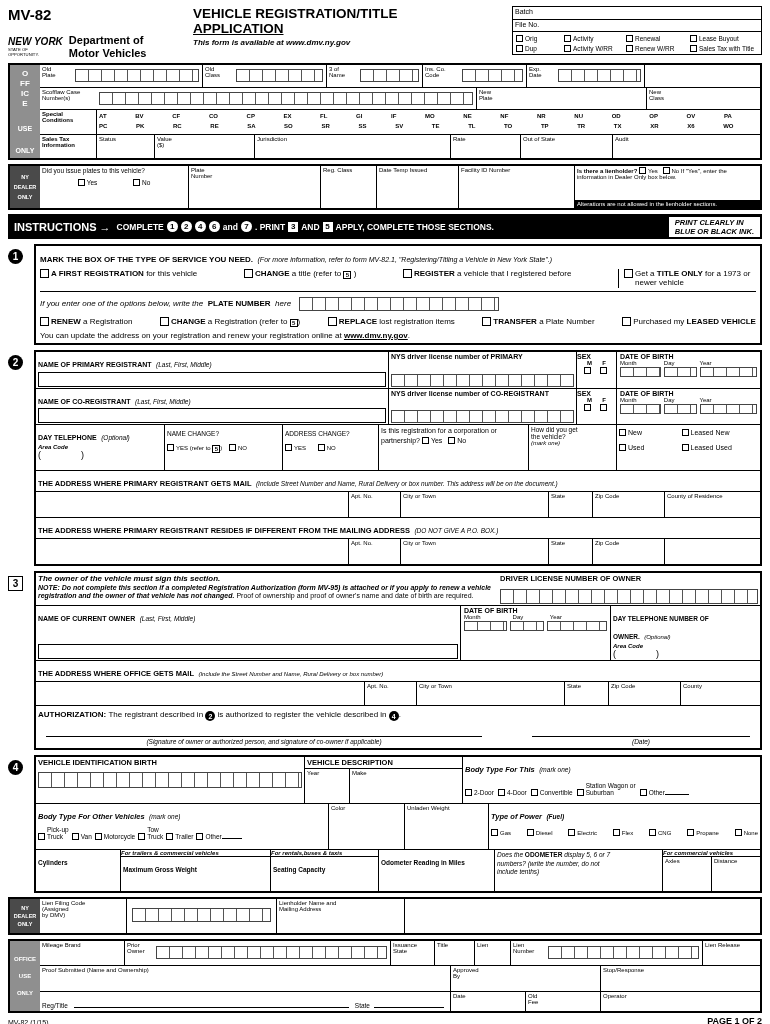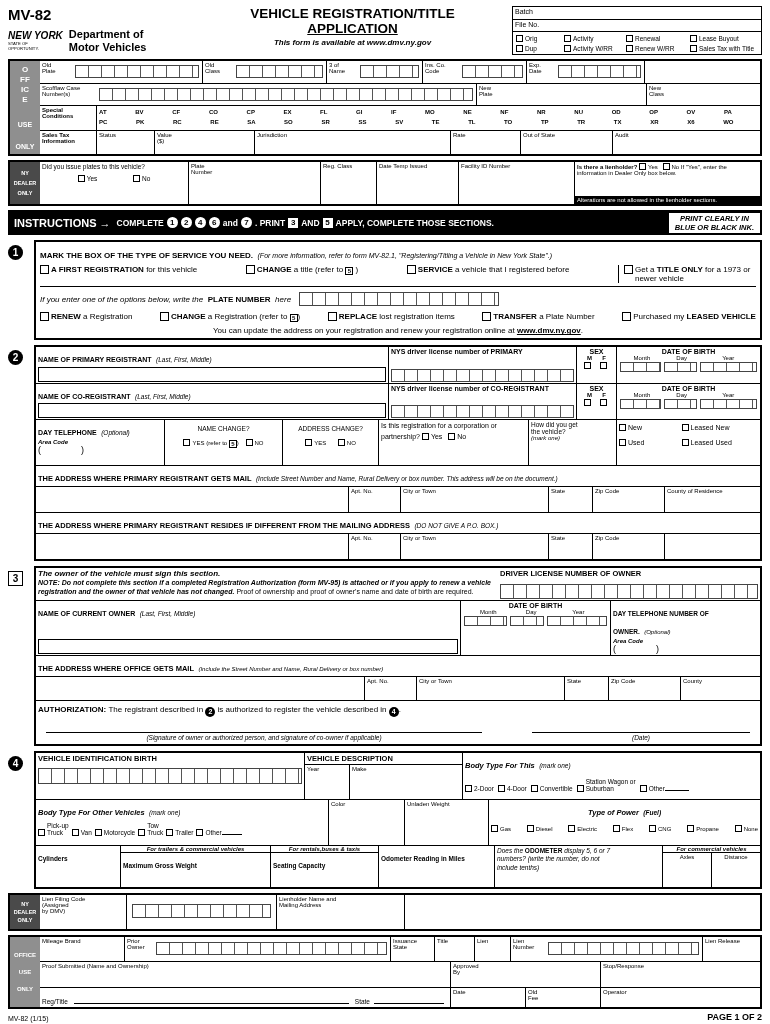--- a/index.html
+++ b/index.html
@@ -5,21 +5,21 @@
 <style>
 *{box-sizing:border-box;margin:0;padding:0}
 body{width:770px;background:#fff;color:#000;font-family:"Liberation Sans",sans-serif}
 .page{width:770px;min-height:1024px;padding:6px 8px 2px;background:#fff}
 .r{display:flex}
 .col{display:flex;flex-direction:column}
 .grow{flex:1;min-width:0}
 .b{font-weight:bold}
 .i{font-style:italic}
 .u{text-decoration:underline}
-.ctr{text-align:center}
+.ctr{text-align:left}
 .pre{white-space:pre-line}
 .prs{white-space:pre}
 .f4{font-size:4.2px}.f55{font-size:5.5px}.f6{font-size:6px}.f65{font-size:6.5px}.f7{font-size:7px}.f75{font-size:7.5px}.f8{font-size:8px}.f85{font-size:8.5px}.f9{font-size:9px}.f10{font-size:10px}.f11{font-size:11px}.f13{font-size:13.5px}.f15{font-size:15px}
 .band{border:2px solid #000;margin-top:4px;display:flex}
 .dv>*+*{border-left:1px solid #000}
 .bt{border-top:1px solid #000}
 .cell{padding:1px 2px;position:relative}
 .lbl{font-size:6px}
 .cb{display:inline-block;width:7px;height:7px;border:1px solid #000;margin-right:2px;background:#fff;flex:none;vertical-align:-1px}
 .cbL{width:9px;height:9px;vertical-align:-2px}
@@ -44,21 +44,21 @@
 .uln{display:inline-block;border-bottom:1px solid #000;height:7px}
 </style>
 </head>
 <body>
 
 <div class="page">
 
   <div class="r" style="align-items:flex-start">
     <div style="width:185px;flex:none">
       <div class="b f15">MV-82</div>
-      <div class="r" style="align-items:center;margin-top:5px">
+      <div class="r" style="align-items:center;margin-top:11px">
         <div style="flex:none">
           <div class="b i f10">NEW YORK</div>
           <div class="pre f4">STATE OF
 OPPORTUNITY.</div>
         </div>
         <div class="b f11 pre" style="margin-left:6px;line-height:1.15">Department of
 Motor Vehicles</div>
       </div>
     </div>
     <div class="grow ctr">
@@ -219,21 +219,21 @@
         <span class="opt">
             <span class="cb cbL"></span>
             <span><span class="b">A FIRST REGISTRATION</span> <span>for this vehicle</span></span>
           </span>
         <span class="opt">
             <span class="cb cbL"></span>
             <span><span class="b">CHANGE</span> <span>a title (refer to</span> <span class="rsq">5</span> <span>)</span></span>
           </span>
         <span class="opt">
             <span class="cb cbL"></span>
-            <span><span class="b">SERVICE</span> <span>a vehicle that I registered before</span></span>
+            <span><span class="b">REGISTER</span> <span>a vehicle that I registered before</span></span>
           </span>
         <span class="opt" style="border-left:1px solid #000;padding-left:5px;width:138px">
             <span class="cb cbL"></span>
             <span style="line-height:1.15"><span>Get a</span> <span class="b">TITLE ONLY</span> <span>for a 1973 or newer vehicle</span></span>
           </span>
       </div>
       <div class="r bt" style="margin-top:3px;padding-top:3px;align-items:center">
         <span class="i f8">If you enter one of the options below, write the</span>&nbsp;<span class="b f8">PLATE NUMBER</span>&nbsp;<span class="i f8">here</span>
         <span class="com" style="width:200px;height:14px;margin-left:8px"></span>
       </div>

